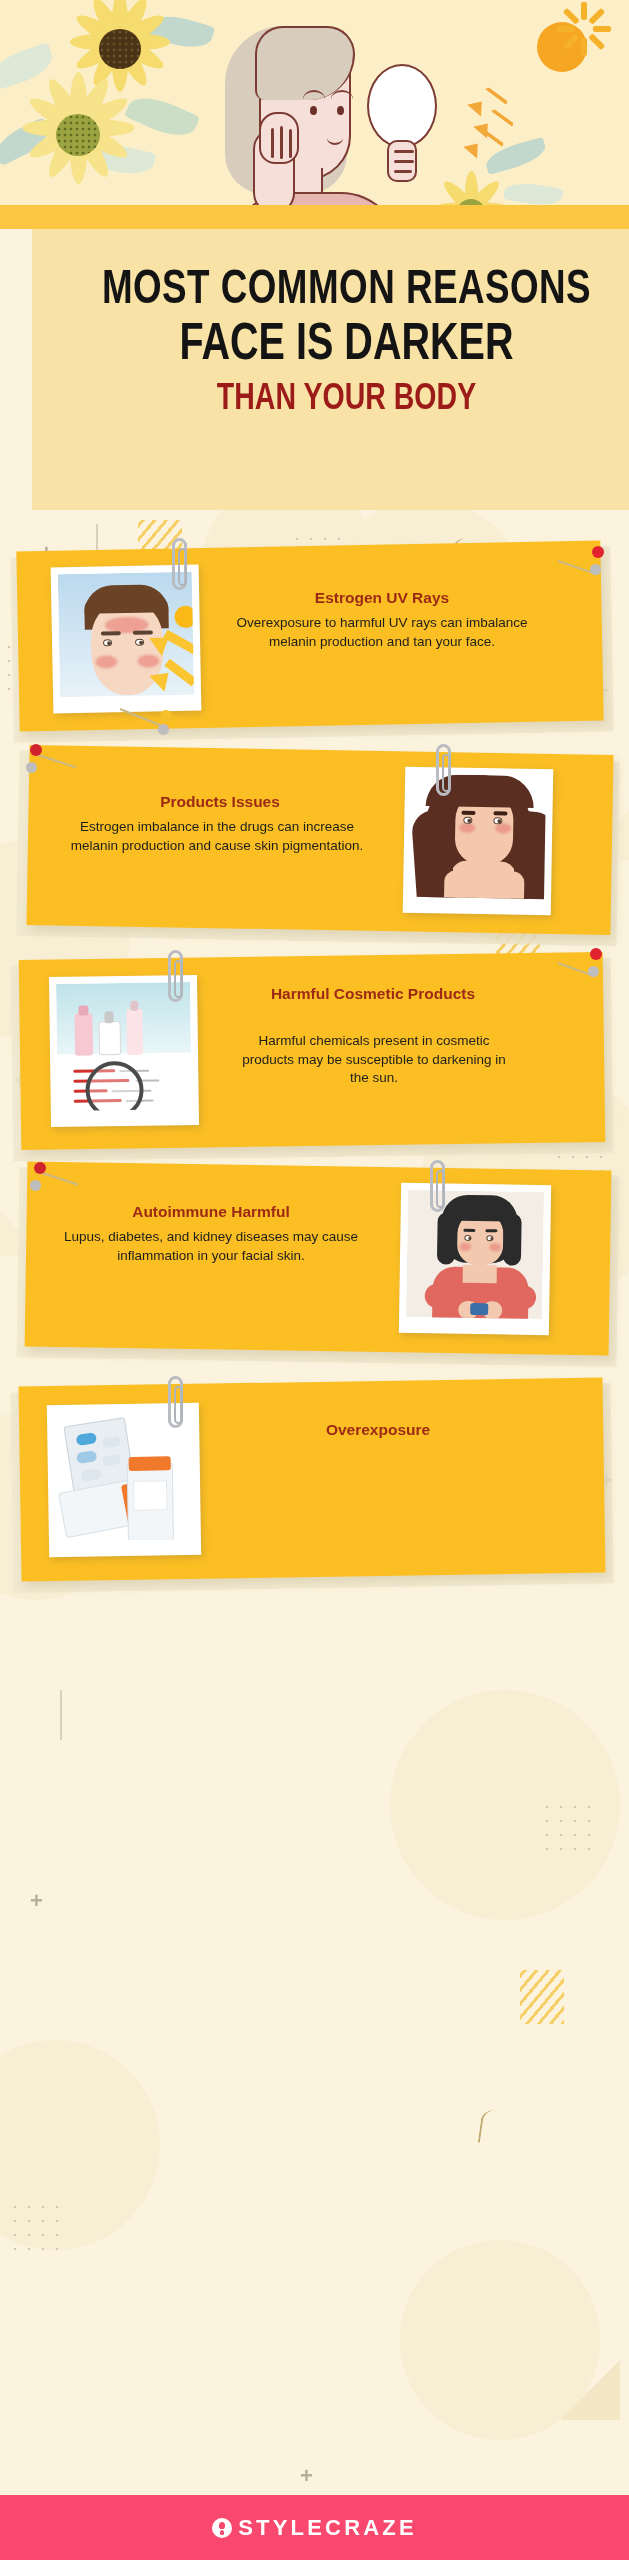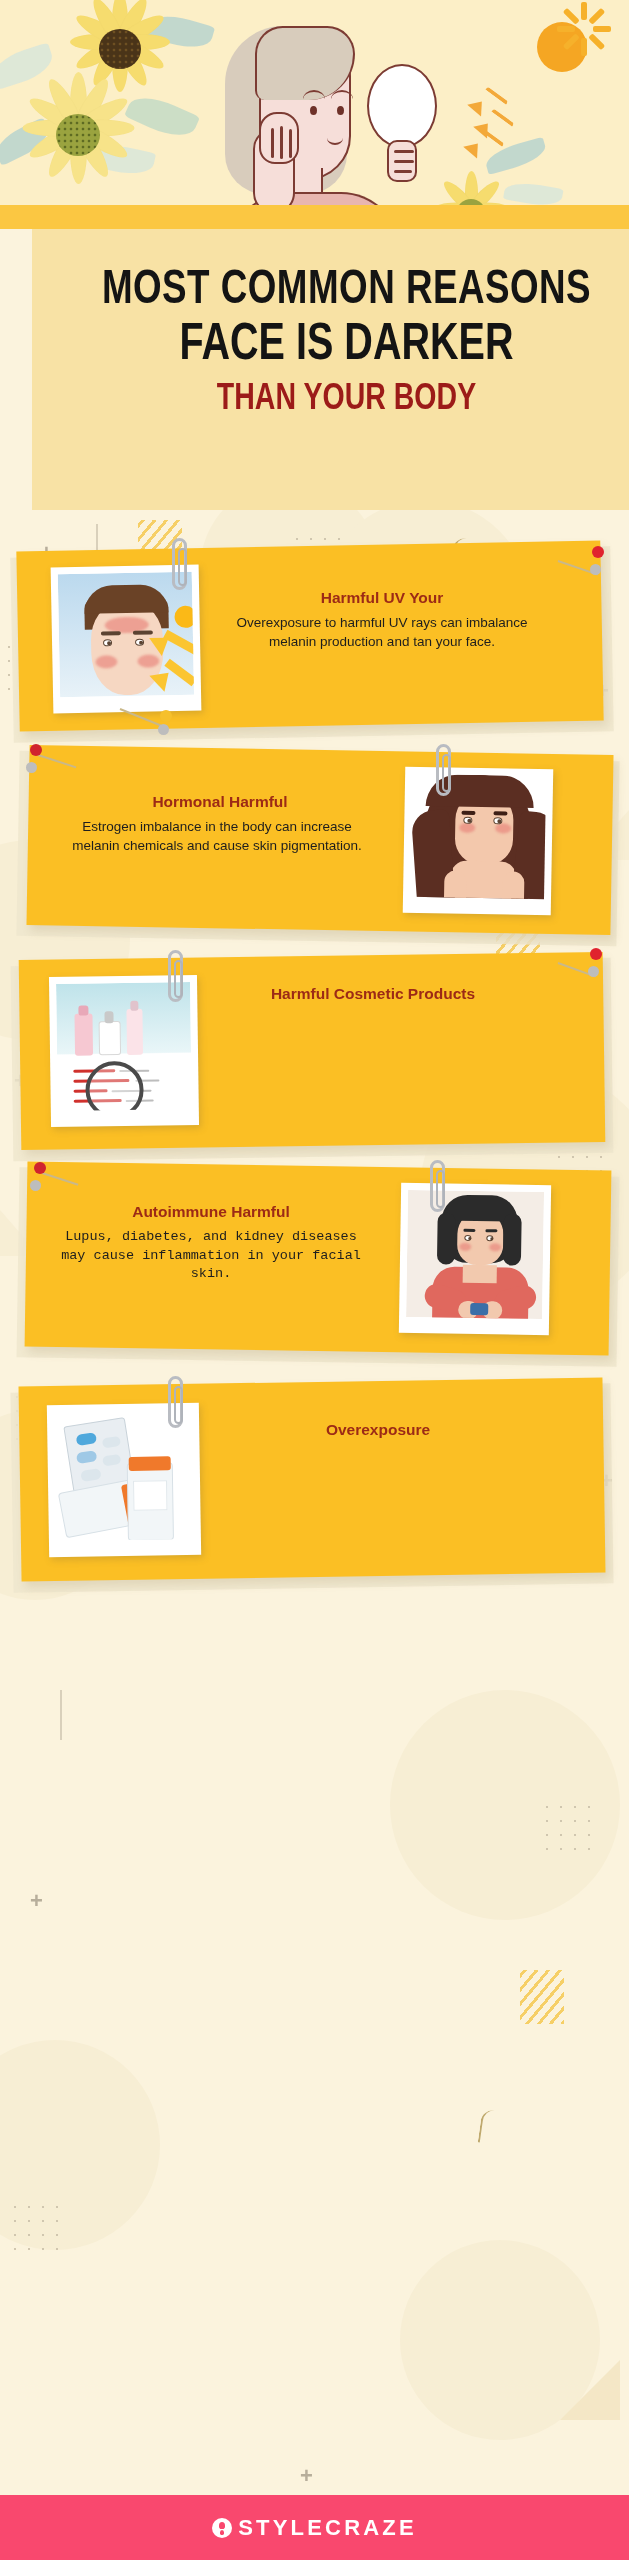--- a/index.html
+++ b/index.html
@@ -401,21 +401,21 @@
         </div>
       <div class="blush" style="left:36px;top:82px;width:22px;height:13px;"></div>
       <div class="blush" style="left:78px;top:82px;width:22px;height:13px;"></div>
       <div class="sunlet" style="left:116px;top:34px;width:22px;height:22px;"></div>
       <div class="arrowtail" style="left:104px;top:66px;width:36px;height:9px;transform:rotate(30deg);"></div>
       <div class="bigarrow" style="left:92px;top:62px;transform:rotate(-124deg);"></div>
       <div class="arrowtail" style="left:104px;top:96px;width:34px;height:9px;transform:rotate(38deg);"></div>
       <div class="bigarrow" style="left:92px;top:98px;transform:rotate(-132deg);"></div>
     </div>
   </div>
-  <div class="card-title" style="left:222px;top:78px;width:320px;">Harmful UV Your</div>
+  <div class="card-title" style="left:222px;top:78px;width:320px;">Estrogen UV Rays</div>
   <div class="card-body" style="left:232px;top:104px;width:300px;">Overexposure to harmful UV rays can imbalance melanin production and tan your face.</div>
 
   <div class="card-shadowband" style="left:18px;top:246px;width:600px;height:185px;transform:rotate(1.0deg);"></div>
   <div class="card" style="left:28px;top:240px;width:584px;height:180px;transform:rotate(1.0deg);">
   </div>
   <div class="clip" style="left:436px;top:234px;"></div>
   <div class="pin" style="left:32px;top:236px;">
     <div class="pin-needle" style="left:6px;top:8px;width:40px;transform:rotate(18deg);"></div>
     <div class="pin-head" style="left:-2px;top:-2px;background:#D0232E;"></div>
     <div class="pin-tip" style="left:-6px;top:16px;"></div>
@@ -441,22 +441,22 @@
       <div class="thumb-eye" style="left:82px;top:42px;">
           <i></i>
         </div>
       <div class="body2" style="left:40px;top:86px;width:66px;height:60px;border-radius:16px 16px 0 0;"></div>
       <div class="hair2" style="left:4px;top:36px;width:38px;height:110px;border-radius:22px 8px 0 0;transform:rotate(-5deg);"></div>
       <div class="hair2" style="left:104px;top:36px;width:38px;height:110px;border-radius:8px 22px 0 0;transform:rotate(5deg);"></div>
       <div class="face2" style="left:34px;top:96px;width:22px;height:40px;border-radius:11px;"></div>
       <div class="face2" style="left:92px;top:96px;width:22px;height:40px;border-radius:11px;"></div>
     </div>
   </div>
-  <div class="card-title" style="left:60px;top:282px;width:320px;">Hormonal Harmful</div>
-  <div class="card-body" style="left:62px;top:308px;width:310px;">Estrogen imbalance in the body can increase melanin chemicals and cause skin pigmentation.</div>
+  <div class="card-title" style="left:60px;top:282px;width:320px;">Products Issues</div>
+  <div class="card-body" style="left:62px;top:308px;width:310px;">Estrogen imbalance in the drugs can increase melanin production and cause skin pigmentation.</div>
 
   <div class="card-shadowband" style="left:12px;top:452px;width:600px;height:195px;transform:rotate(-0.8deg);"></div>
   <div class="card" style="left:20px;top:446px;width:584px;height:190px;transform:rotate(-0.8deg);">
   </div>
   <div class="clip" style="left:168px;top:440px;"></div>
   <div class="pin" style="left:556px;top:440px;">
     <div class="pin-needle" style="left:2px;top:12px;width:40px;transform:rotate(20deg);"></div>
     <div class="pin-head" style="left:34px;top:-2px;background:#E0232E;"></div>
     <div class="pin-tip" style="left:32px;top:16px;"></div>
   </div>
@@ -476,20 +476,21 @@
       <div class="greyline" style="left:78px;top:97px;width:24px;"></div>
       <div class="redline" style="left:16px;top:106px;width:34px;"></div>
       <div class="greyline" style="left:54px;top:107px;width:40px;"></div>
       <div class="redline" style="left:16px;top:116px;width:48px;"></div>
       <div class="greyline" style="left:68px;top:117px;width:28px;"></div>
       <div class="maglass" style="left:28px;top:78px;width:58px;height:58px;"></div>
       <div class="maghandle" style="left:82px;top:128px;width:34px;height:9px;"></div>
     </div>
   </div>
   <div class="card-title" style="left:228px;top:474px;width:290px;">Harmful Cosmetic Products</div>
+  <div class="card-body" style="left:236px;top:522px;width:276px;">Harmful chemicals present in cosmetic products may be susceptible to darkening in the sun.</div>
 
   <div class="card-shadowband" style="left:18px;top:662px;width:600px;height:190px;transform:rotate(0.9deg);"></div>
   <div class="card" style="left:26px;top:656px;width:584px;height:185px;transform:rotate(0.9deg);">
   </div>
   <div class="clip" style="left:430px;top:650px;"></div>
   <div class="pin" style="left:36px;top:654px;">
     <div class="pin-needle" style="left:6px;top:8px;width:38px;transform:rotate(18deg);"></div>
     <div class="pin-head" style="left:-2px;top:-2px;background:#D0232E;"></div>
     <div class="pin-tip" style="left:-6px;top:16px;"></div>
   </div>
@@ -515,21 +516,21 @@
       <div class="auto-skin" style="left:56px;top:74px;width:34px;height:18px;"></div>
       <div class="auto-shirt" style="left:18px;top:96px;width:42px;height:24px;border-radius:12px;transform:rotate(16deg);"></div>
       <div class="auto-shirt" style="left:88px;top:96px;width:42px;height:24px;border-radius:12px;transform:rotate(-16deg);"></div>
       <div class="auto-skin" style="left:52px;top:110px;width:20px;height:18px;border-radius:9px;"></div>
       <div class="auto-skin" style="left:76px;top:110px;width:20px;height:18px;border-radius:9px;"></div>
       <div style="position:absolute;left:64px;top:112px;width:18px;height:12px;background:#3B6FA8;border-radius:3px;"></div>
 
     </div>
   </div>
   <div class="card-title" style="left:46px;top:692px;width:330px;">Autoimmune Harmful</div>
-  <div class="card-body" style="left:52px;top:718px;width:318px;font-family:Liberation Mono, monospace;">Lupus, diabetes, and kidney diseases may cause inflammation in your facial skin.</div>
+  <div class="card-body" style="left:52px;top:718px;width:318px;">Lupus, diabetes, and kidney diseases may cause inflammation in your facial skin.</div>
 
   <div class="card-shadowband" style="left:12px;top:878px;width:600px;height:200px;transform:rotate(-0.9deg);"></div>
   <div class="card" style="left:20px;top:872px;width:584px;height:195px;transform:rotate(-0.9deg);">
   </div>
   <div class="clip" style="left:168px;top:866px;"></div>
   <div class="photo" style="left:48px;top:894px;width:152px;height:152px;transform:rotate(-0.9deg);">
     <div class="photo-inner">
       <div class="med-bg"></div>
       <div class="blister" style="left:14px;top:10px;width:62px;height:74px;transform:rotate(-8deg);"></div>
       <div class="pillcap" style="left:22px;top:22px;width:20px;height:11px;transform:rotate(-8deg);"></div>

